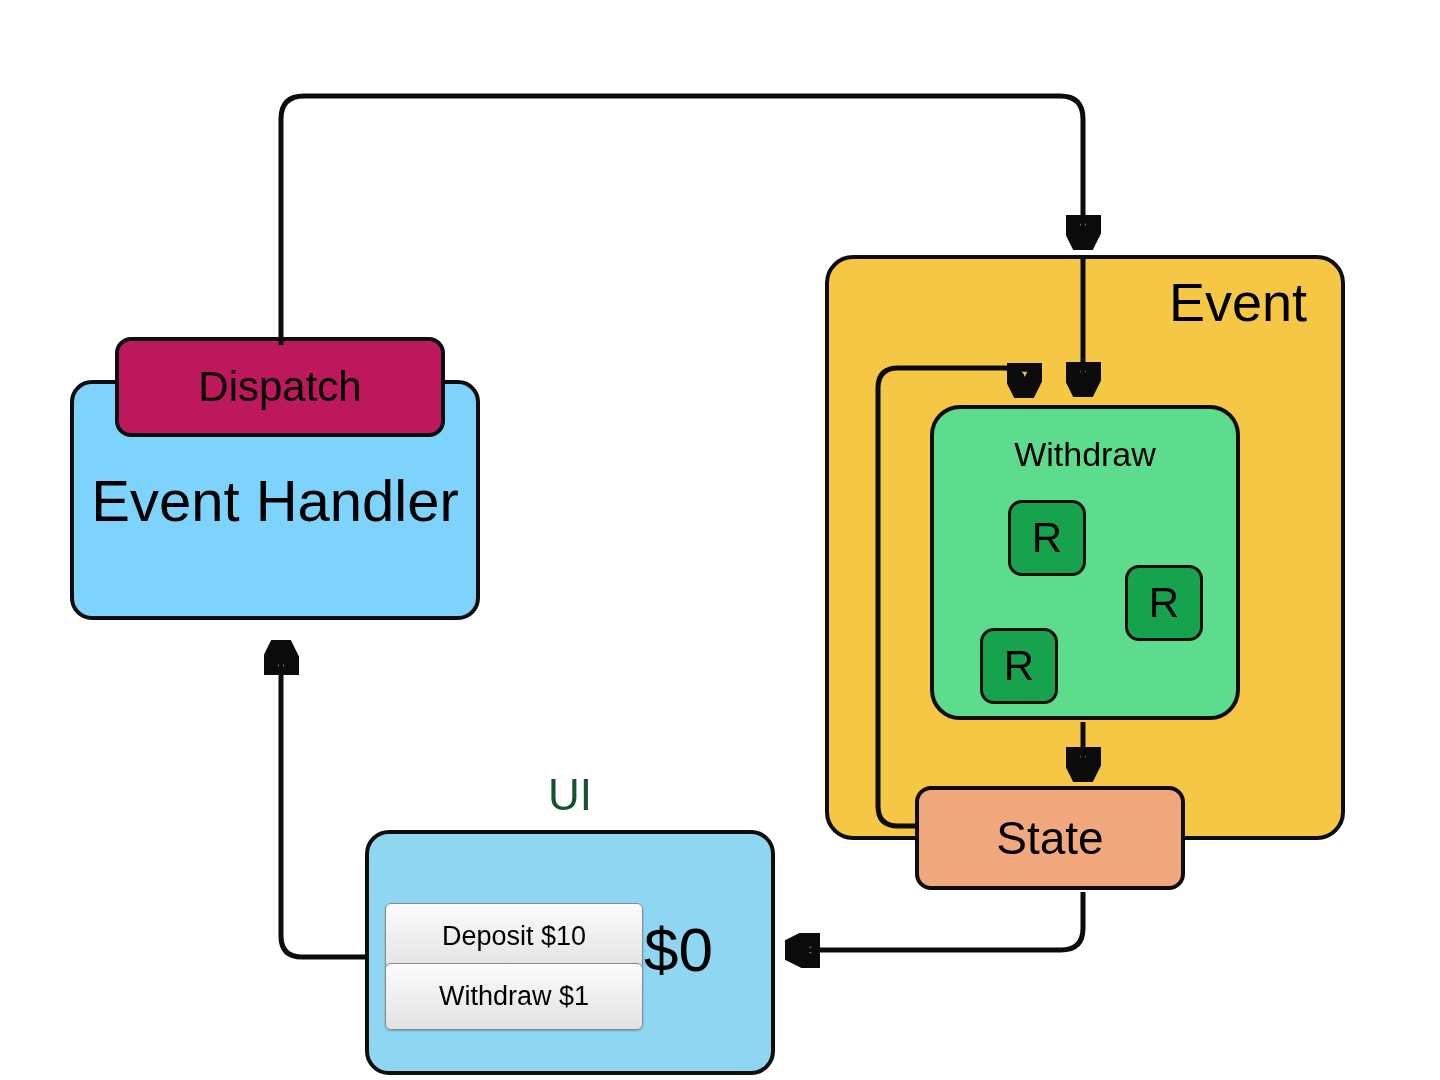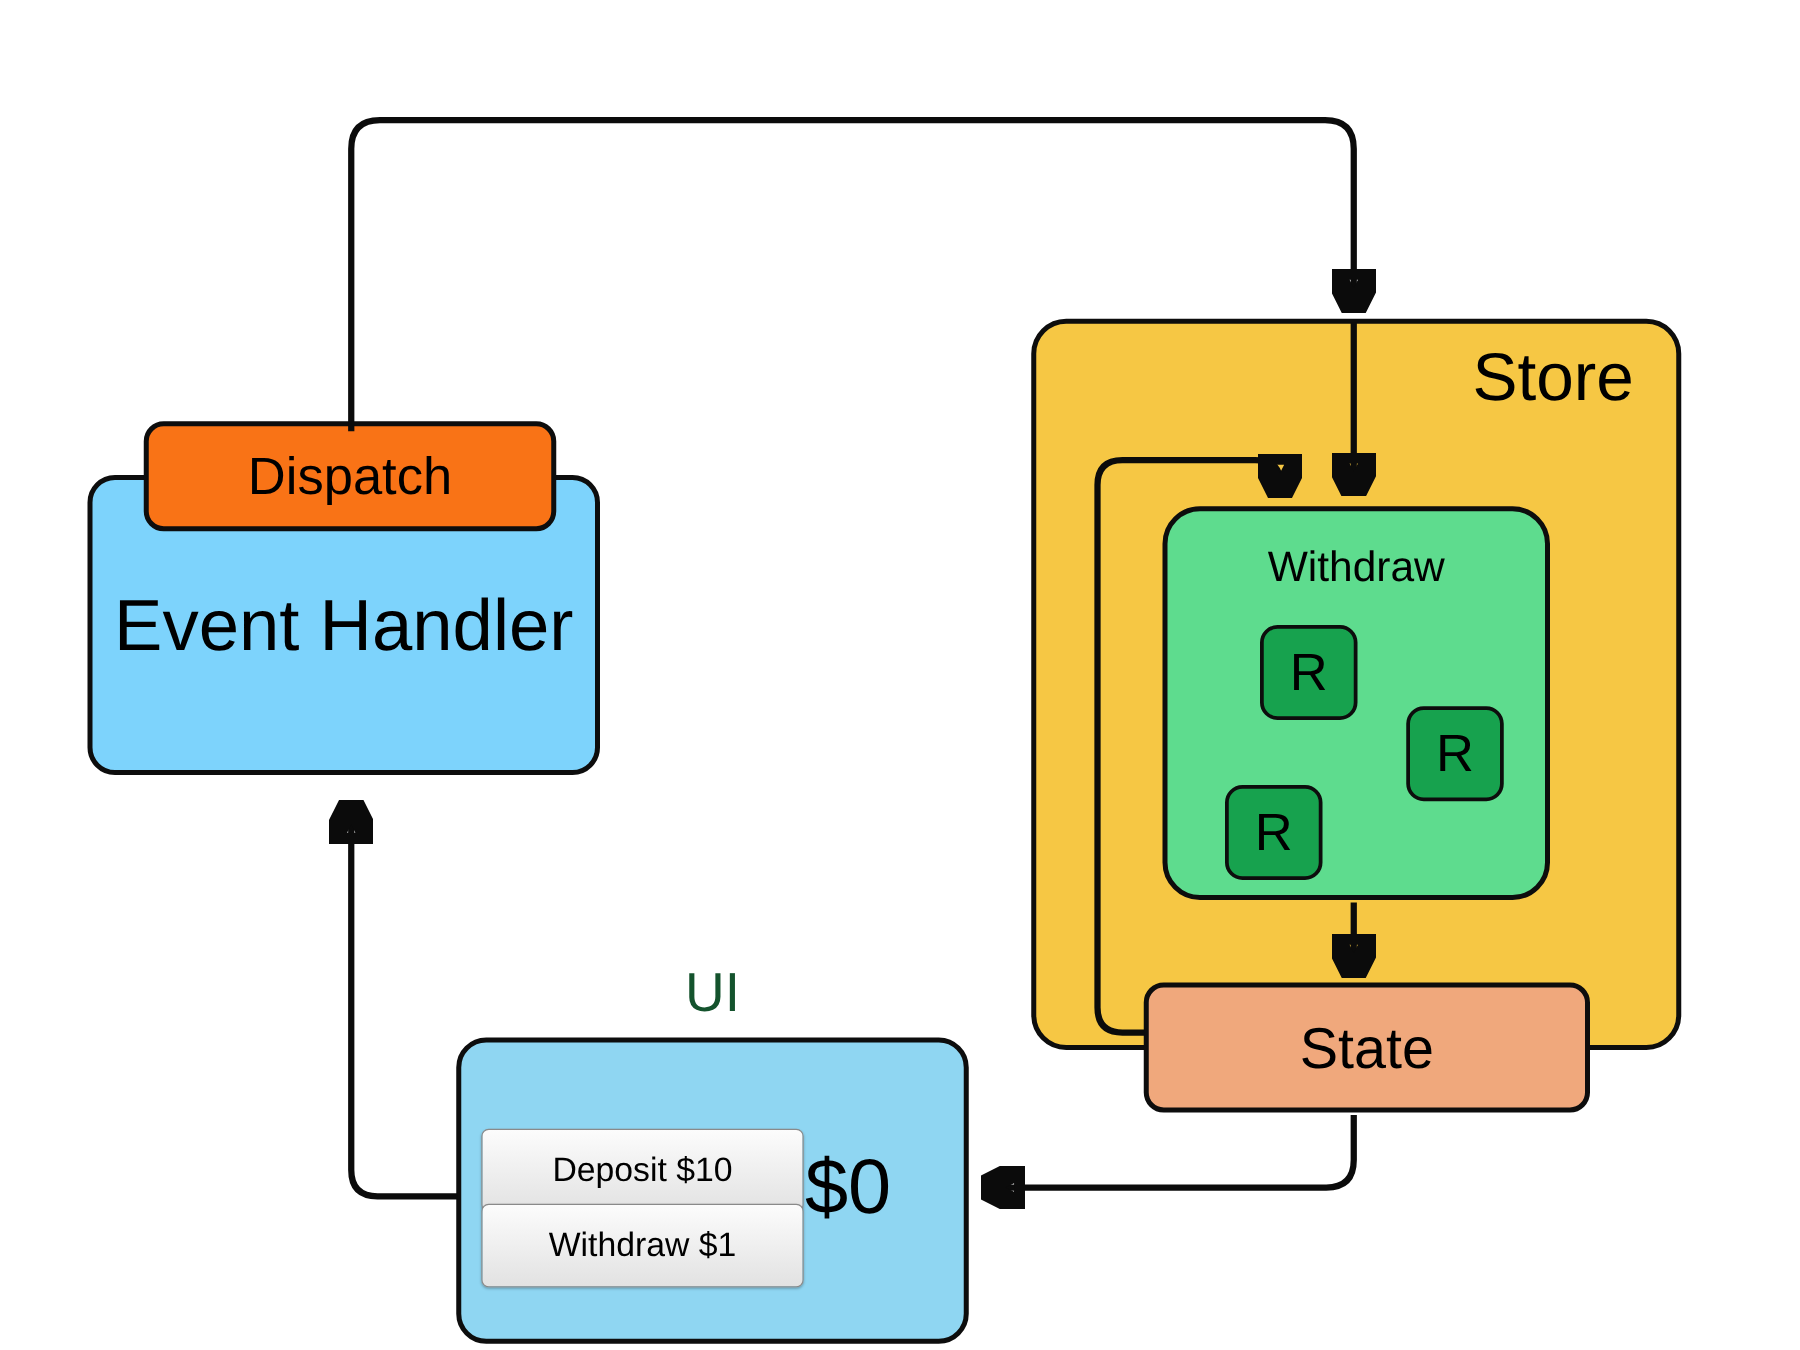--- a/index.html
+++ b/index.html
@@ -53,37 +53,37 @@
     border-radius: 14px;
     display: flex; align-items: center; justify-content: center;
     font-size: 42px;
     color: #000;
   }
   .r1 { left: 1008px; top: 500px; }
   .r2 { left: 1125px; top: 565px; }
   .r3 { left: 980px;  top: 628px; }
   
   .state {
-    left: 915px; top: 786px; width: 357px; height: 104px;
+    left: 915px; top: 786px; width: 270px; height: 104px;
     background: #f0a87c;
     border-radius: 16px;
     display: flex; align-items: center; justify-content: center;
     font-size: 46px;
   }
   
   .event-handler {
     left: 70px; top: 380px; width: 410px; height: 240px;
     background: #7dd3fc;
     border-radius: 22px;
     display: flex; align-items: center; justify-content: center;
     font-size: 58px;
   }
   .dispatch {
-    left: 115px; top: 337px; width: 330px; height: 88px;
-    background: #f97316;
+    left: 115px; top: 337px; width: 330px; height: 100px;
+    background: #be185d;
     border-radius: 16px;
     display: flex; align-items: center; justify-content: center;
     font-size: 42px;
     z-index: 3;
   }
   
   .ui-title {
     position: absolute;
     left: 365px; top: 770px; width: 410px;
     text-align: center;
@@ -130,21 +130,21 @@
     stroke: #0b0b0b;
     stroke-width: 5;
   }
 </style>
 </head>
 <body>
 
 <div class="canvas">
 
   <div class="box store">
-    <div class="store-label">Store</div>
+    <div class="store-label">Event</div>
   </div>
 
   <div class="box reducer">
     <div class="reducer-label">Withdraw</div>
   </div>
   <div class="rsq r1">
     <span>R</span>
   </div>
   <div class="rsq r2">
     <span>R</span>

